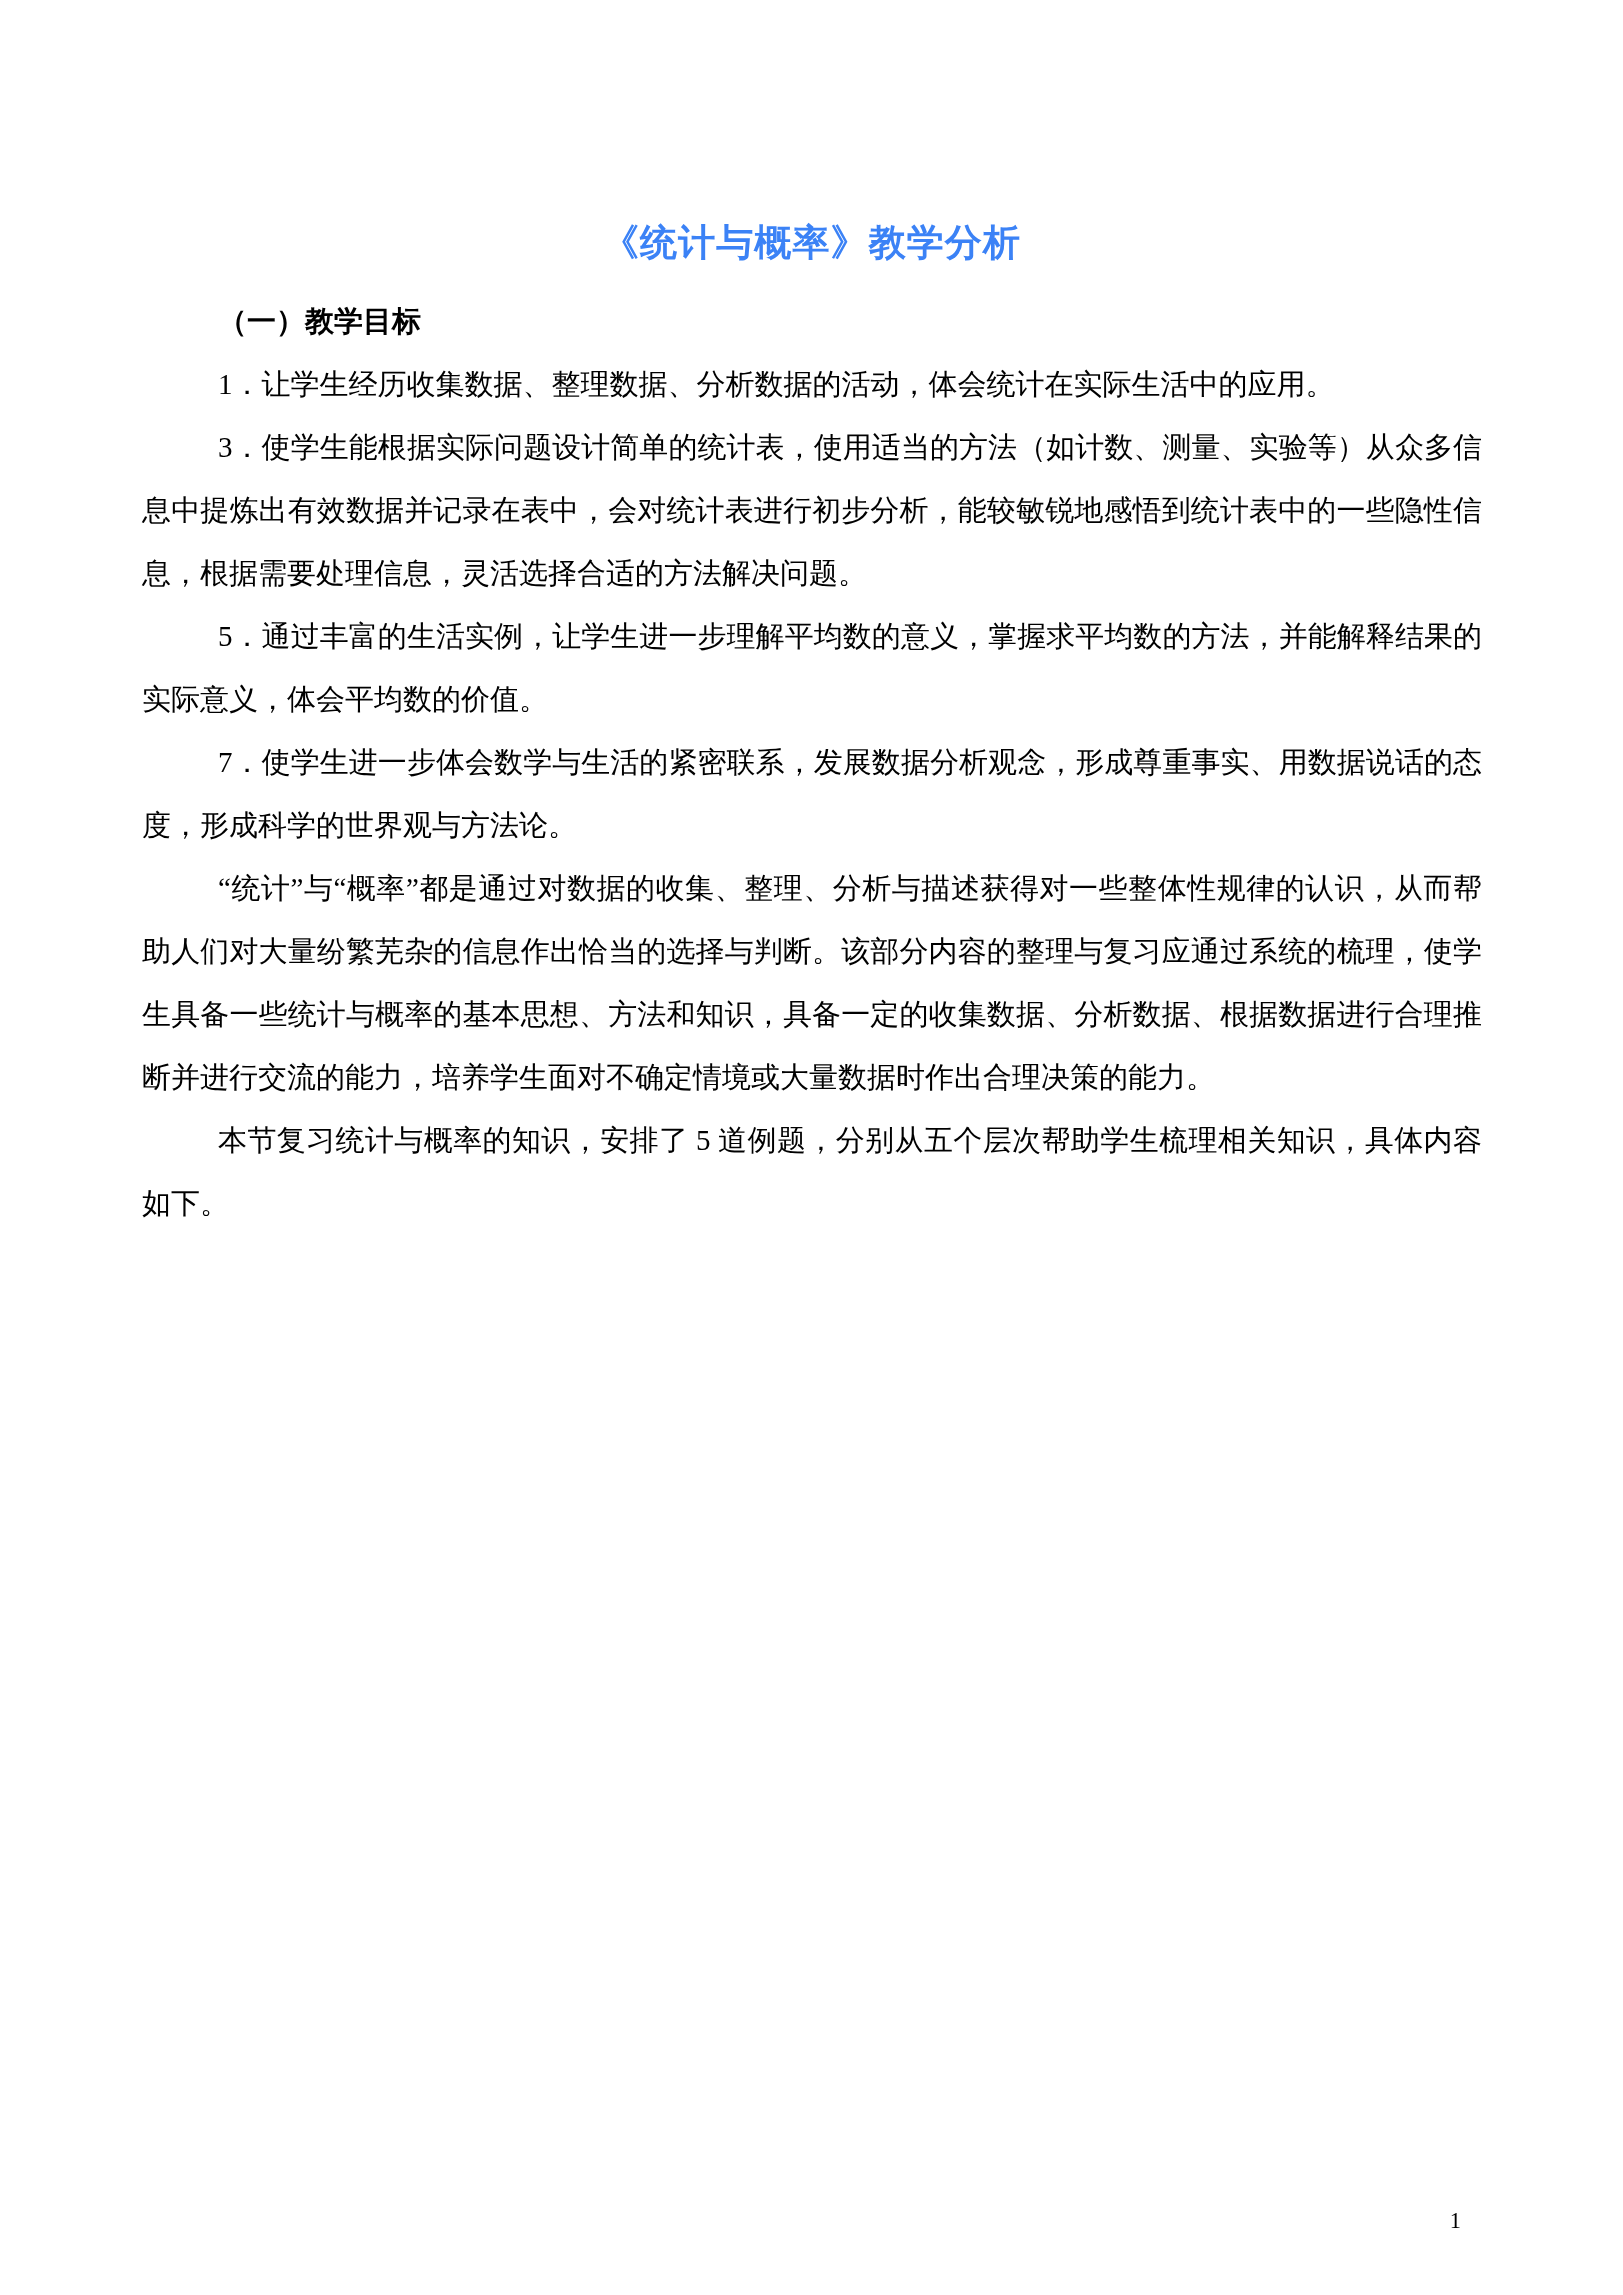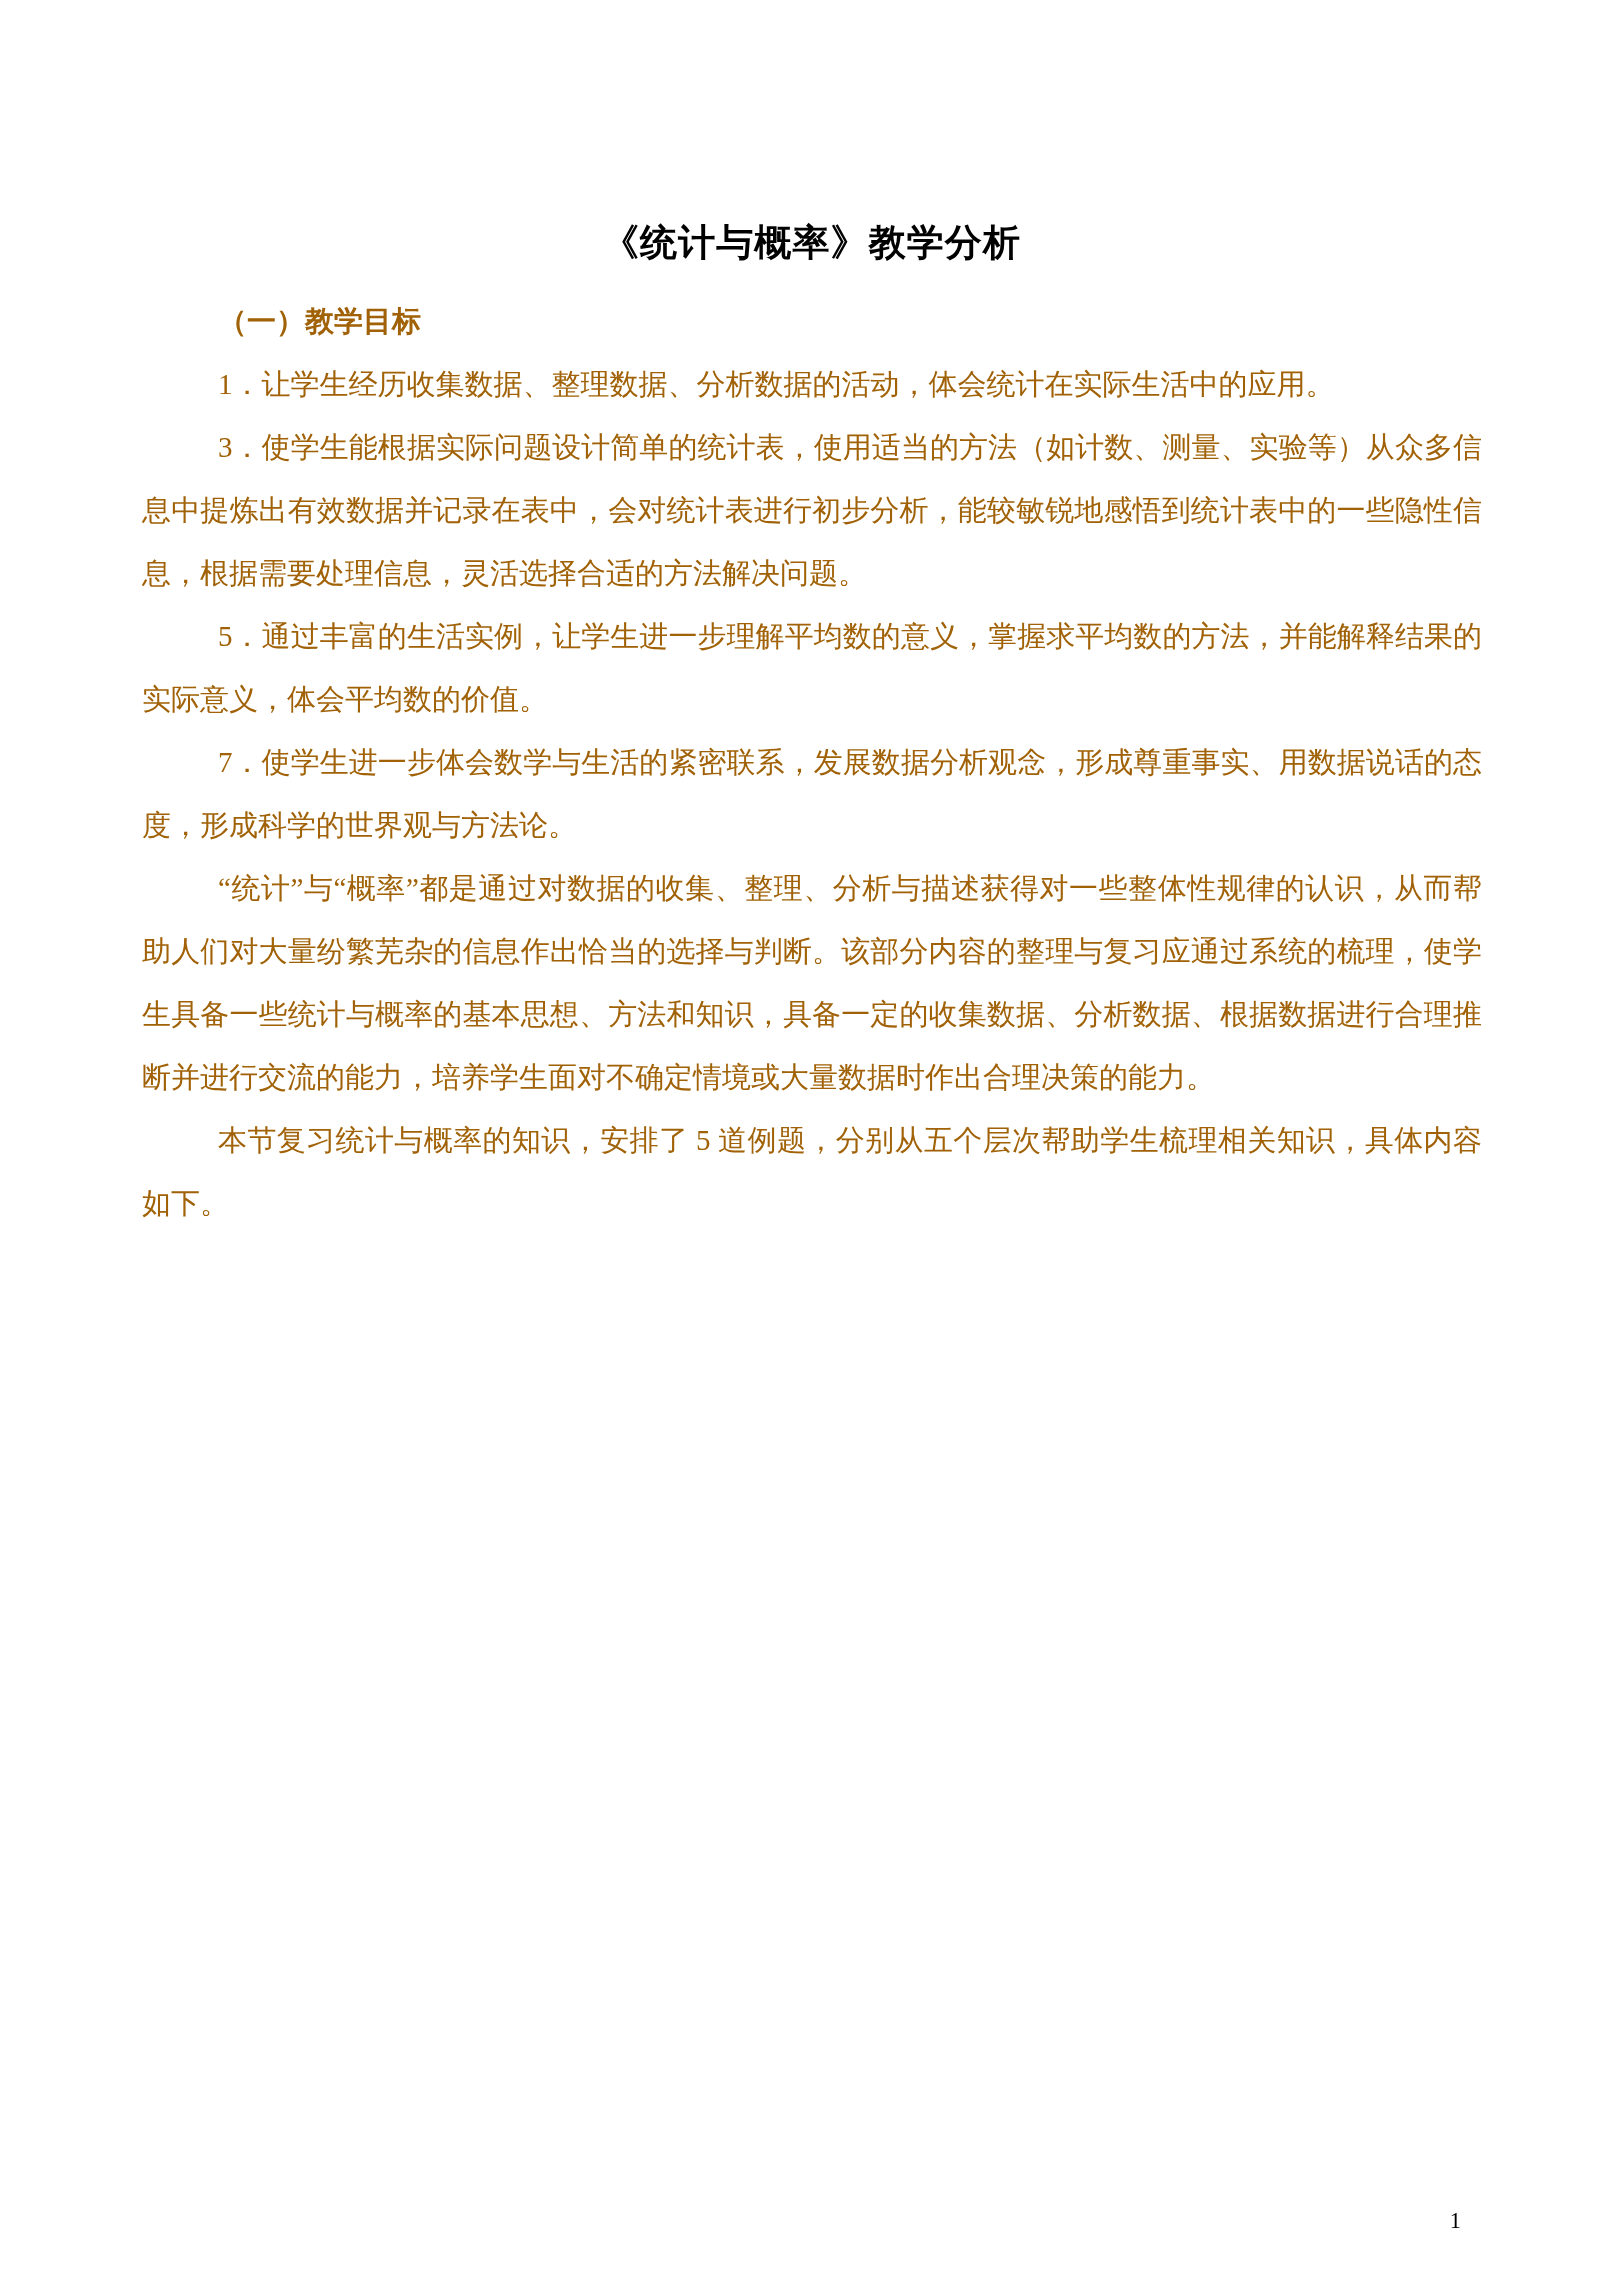--- a/index.html
+++ b/index.html
@@ -17,29 +17,29 @@
     overflow: hidden;
     box-sizing: border-box;
   }
   .doc-title {
     margin: 0;
     padding-top: 219px;
     text-align: center;
     font-size: 37px;
     line-height: 47px;
     font-weight: bold;
-    color: #000000;
+    color: #3b82f6;
     letter-spacing: 1.1px;
   }
   .content {
     margin: 23.6px 141px 0 142px;
     text-align: justify;
     font-size: 29px;
     line-height: 63px;
-    color: #a16207;
+    color: #000000;
   }
   .content p {
     margin: 0;
     padding: 0;
     text-indent: 76px;
   }
   .content p.heading {
     font-weight: bold;
     text-align: left;
   }

